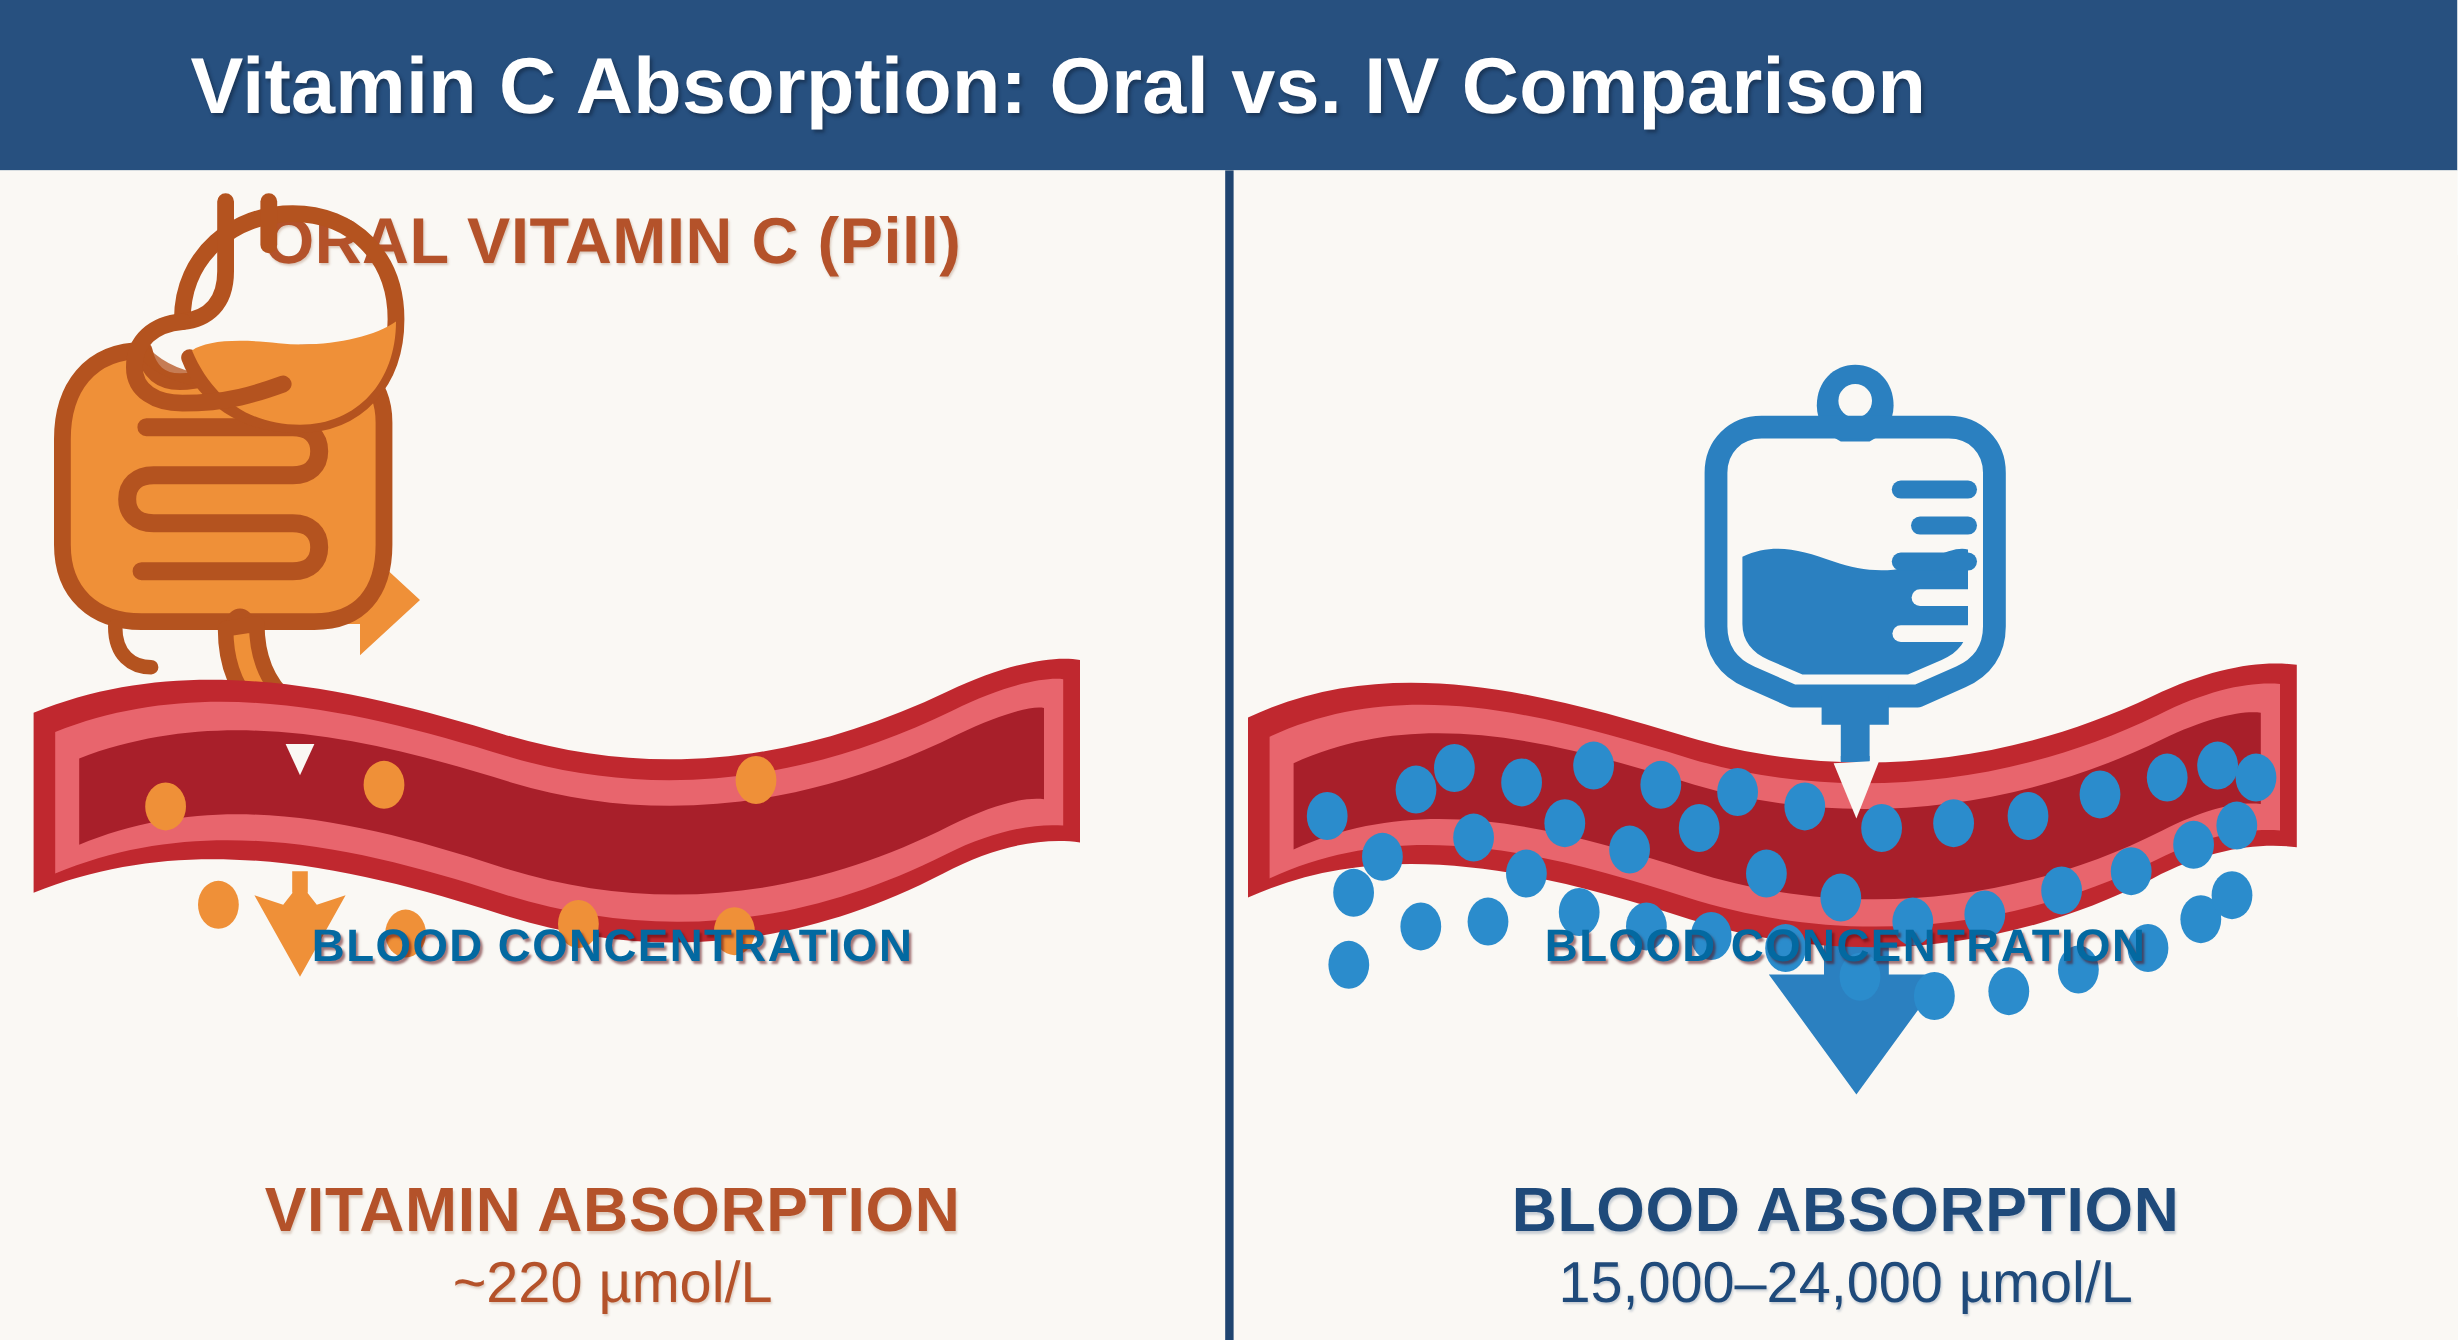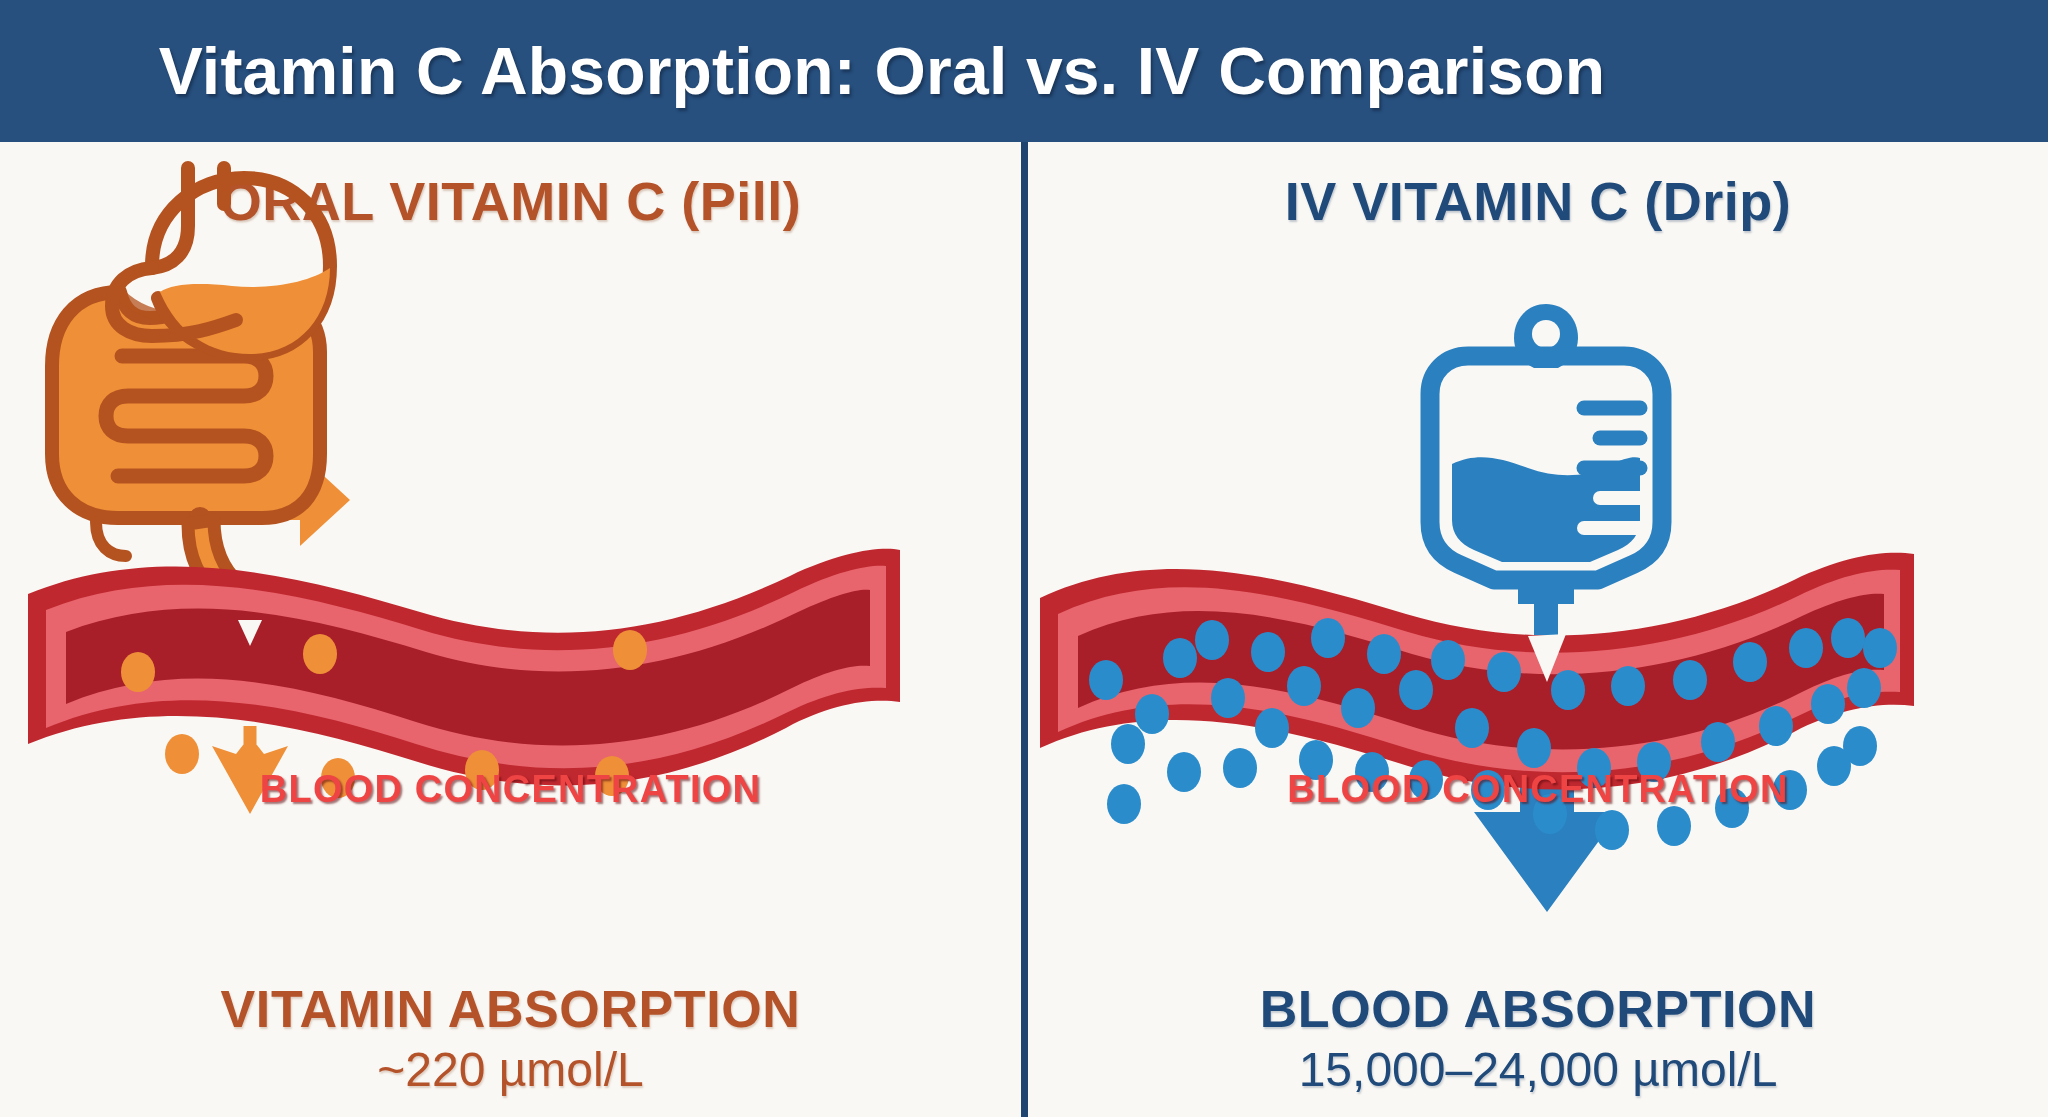--- a/index.html
+++ b/index.html
@@ -86,21 +86,21 @@
   }
 
   
   .vessel-label {
     position: absolute;
     width: 100%;
     text-align: center;
     font-size: 38px;
     font-weight: bold;
     letter-spacing: 1.2px;
-    color: #ef4444;
+    color: #0369a1;
     text-shadow: 2px 2px 2px rgba(90,10,15,0.55);
     white-space: nowrap;
   }
   #vessel-label-oral { top: 626px; }
   #vessel-label-iv   { top: 626px; }
 
   
   .result-block {
     position: absolute;
     width: 100%;
@@ -276,21 +276,20 @@
     <div class="vessel-label" id="vessel-label-oral">BLOOD CONCENTRATION</div>
 
     <div class="result-block" id="result-oral">
       <div class="result-headline" id="headline-oral">VITAMIN ABSORPTION</div>
       <div class="result-value" id="value-oral">~220 µmol/L</div>
     </div>
   </div>
 
   <div class="panel" id="panel-iv">
 
-    <div class="panel-heading" id="heading-iv">IV VITAMIN C (Drip)</div>
 
     <svg class="graphic-layer" viewBox="0 0 1020 975" preserveAspectRatio="none">
 
       <g>
 
         <path d="M 486 196
                  C 486 176, 500 162, 518 162
                  C 536 162, 550 176, 550 196
                  C 550 210, 542 220, 530 226
                  L 506 226

